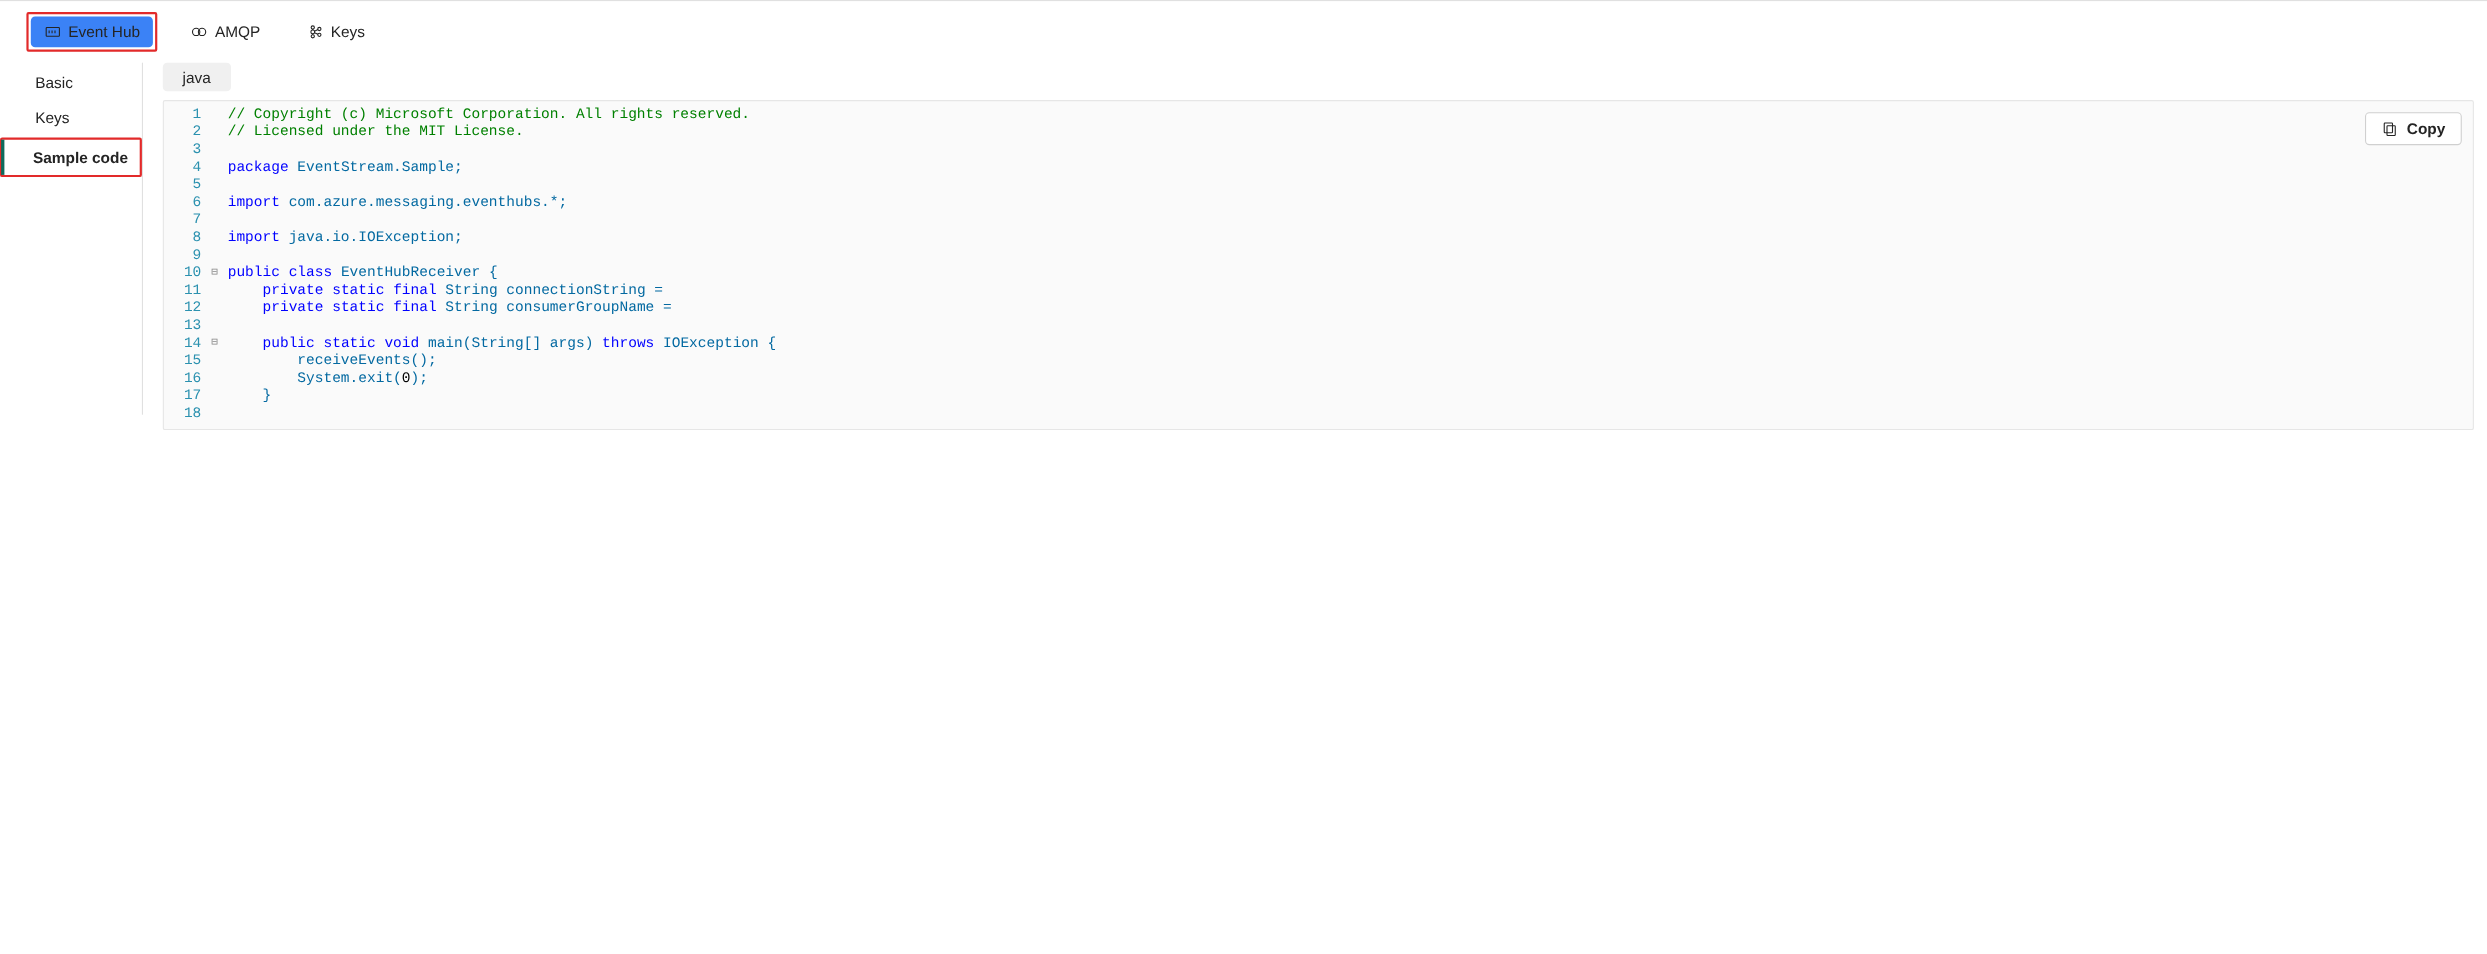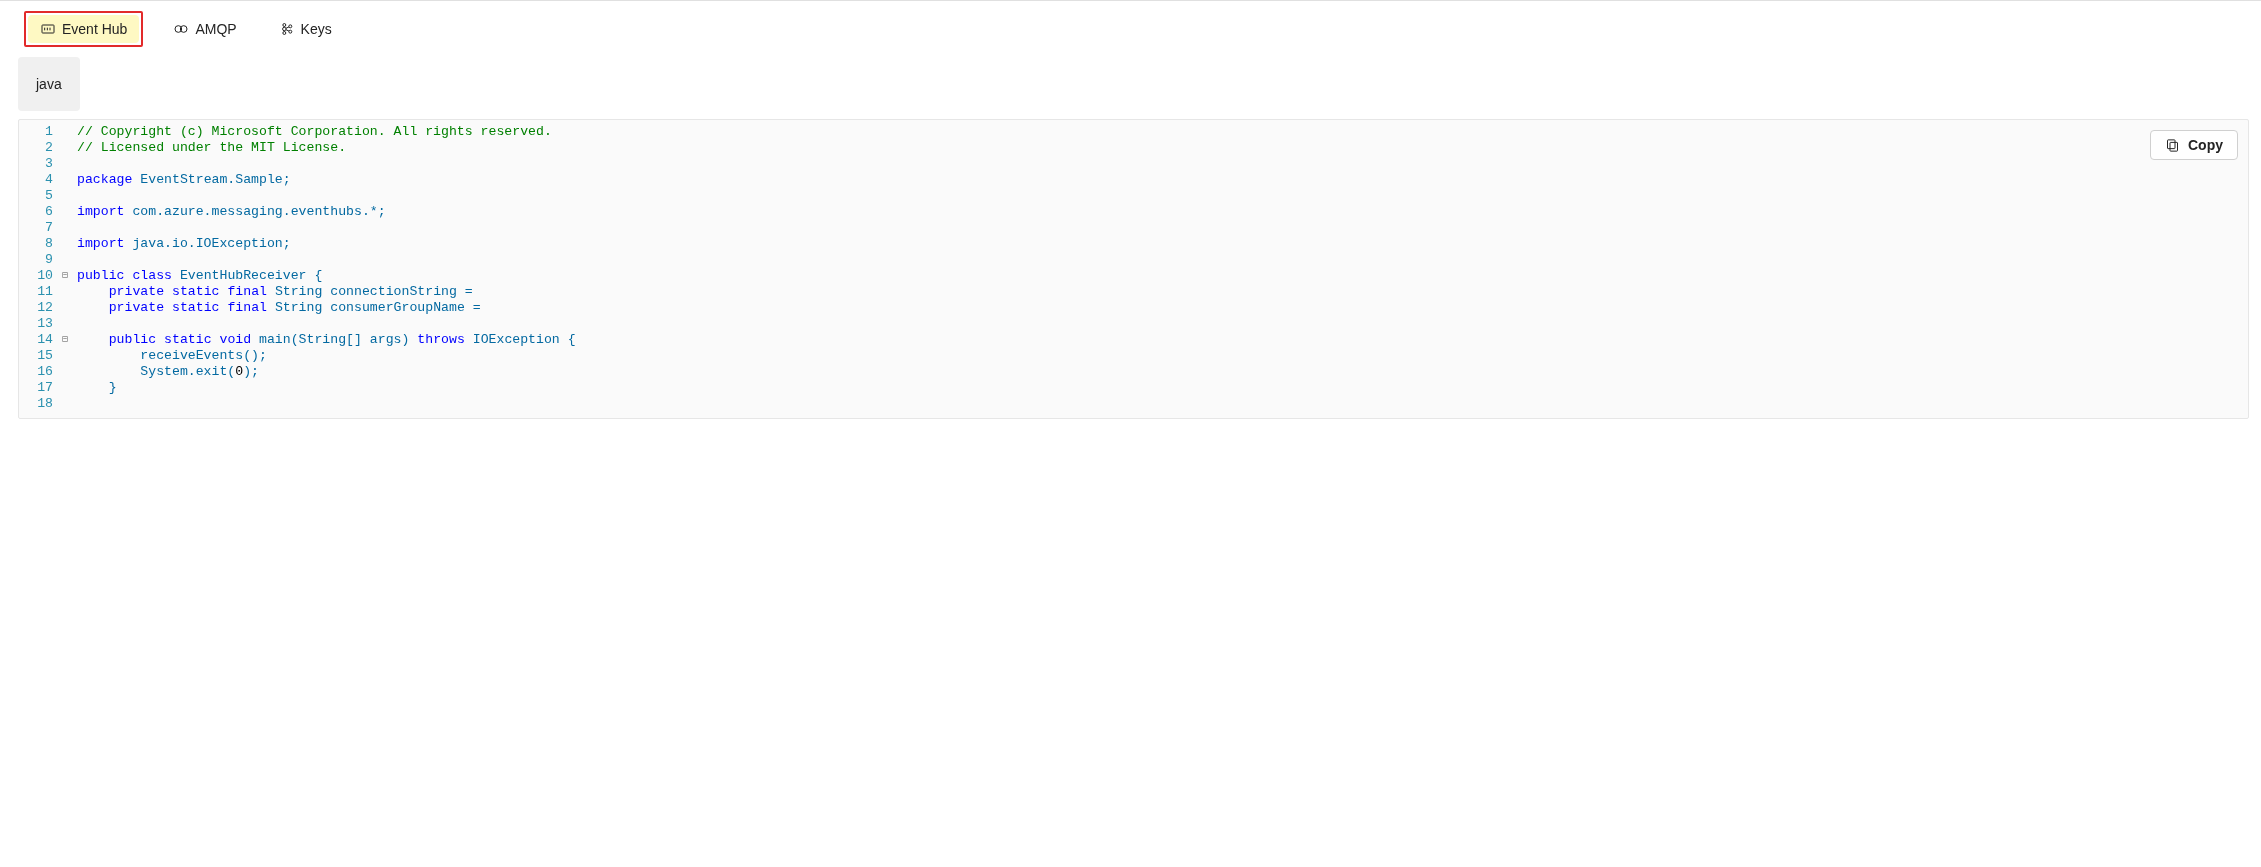--- a/index.html
+++ b/index.html
@@ -56,21 +56,21 @@
   .proto-pill {
     display: inline-flex;
     align-items: center;
     gap: 6px;
     padding: 6px 12px;
     border-radius: 4px;
     font-size: 14px;
     cursor: pointer;
   }
   .proto-pill.active {
-    background: #fef9c3;
+    background: #3b82f6;
     color: #242424;
   }
   .proto-pill .icon svg { display: block; }
   .proto-pill.inactive { color: #242424; background: transparent; }
 
   
   .body {
     display: flex;
     align-items: flex-start;
     padding: 0 0 0 0;
@@ -117,21 +117,21 @@
     flex: 1;
     padding: 0 12px 0 18px;
     min-width: 0;
   }
 
   .lang-pill {
     display: inline-block;
     background: #f0f0f0;
     color: #242424;
     border-radius: 4px;
-    padding: 19px 18px;
+    padding: 5px 18px;
     font-size: 14px;
     margin: 0 0 8px 0;
     cursor: pointer;
   }
 
   .code-wrap {
     position: relative;
     border: 1px solid #e6e6e6;
     border-radius: 2px;
     background: #fafafa;
@@ -242,20 +242,31 @@
             <line x1="10.4" y1="11" x2="15" y2="8.8"></line>
             <line x1="10.4" y1="13" x2="15" y2="15.2"></line>
           </svg>
         </span>
         <span>Keys</span>
       </div>
     </div>
 
   <div class="body">
 
+    <div class="sidebar sidebar-sep" id="sidebar">
+        <div class="sidebar-item">
+          <div class="sidebar-item-inner"><span>Basic</span></div>
+        </div>
+        <div class="sidebar-item">
+          <div class="sidebar-item-inner"><span>Keys</span></div>
+        </div>
+        <div class="sidebar-item selected sidebar-highlight">
+          <div class="sidebar-item-inner"><span>Sample code</span></div>
+        </div>
+      </div>
 
     <div class="main">
 
       <div class="lang-pill">java</div>
 
       <div class="code-wrap">
         <button class="copy-btn">
           <span>
             <svg width="15" height="15" viewBox="0 0 24 24" fill="none" stroke="#242424" stroke-width="1.6">
               <rect x="8" y="7" width="12" height="14" rx="1"></rect>

